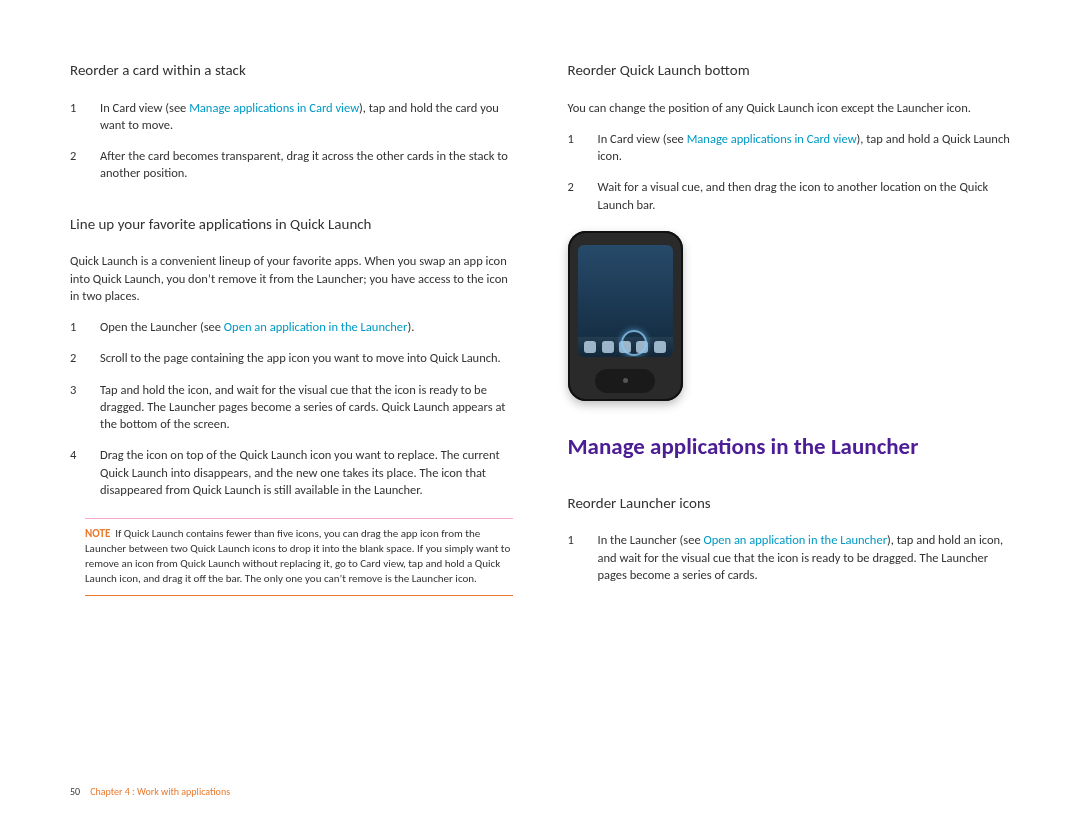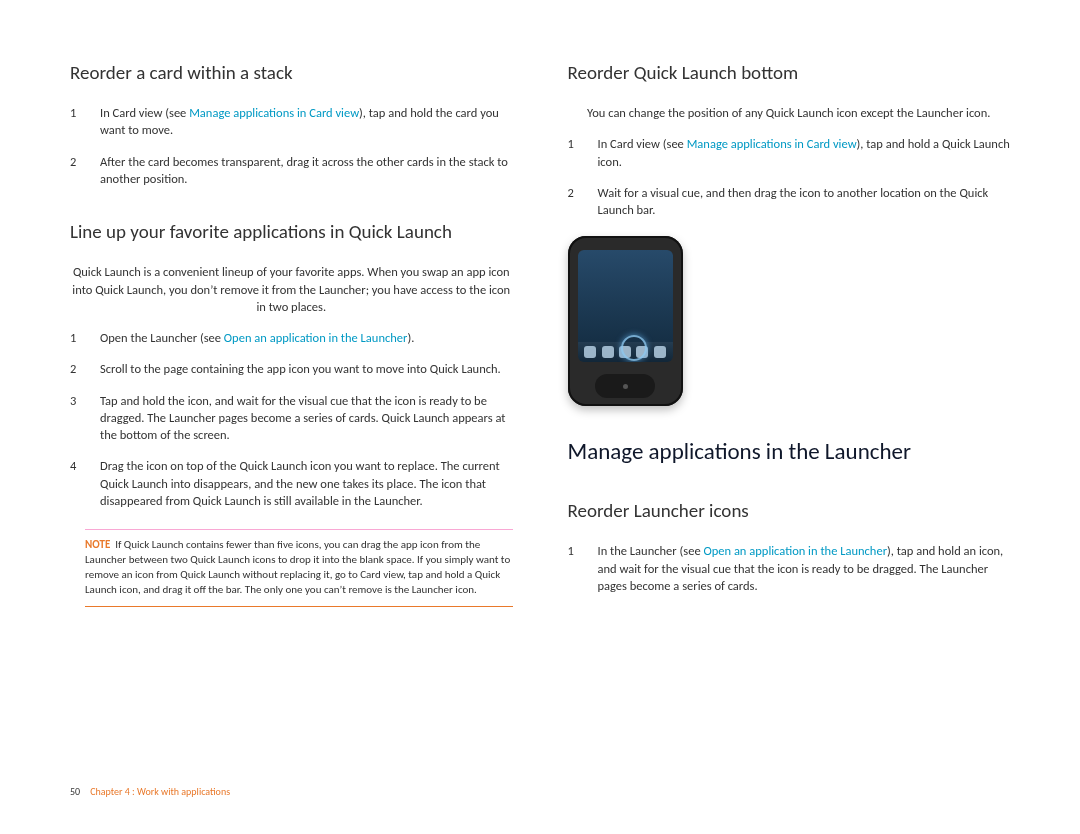--- a/index.html
+++ b/index.html
@@ -17,34 +17,33 @@
   .page {
     padding: 60px 70px 0 70px;
     display: flex;
     gap: 55px;
   }
   .column {
     flex: 1;
     min-width: 0;
   }
   .section-heading {
-    font-size: 19px;
+    font-size: 15px;
     font-weight: 400;
     color: #333;
     margin: 0 0 18px 0;
   }
   .big-heading {
     font-size: 23px;
-    font-weight: 400;
-    color: #0f172a;
+    font-weight: 700;
+    color: #4c1d95;
     margin: 30px 0 30px 0;
   }
   .para {
     margin: 0 0 14px 0;
-    text-align: center;
   }
   .step {
     display: flex;
     margin: 0 0 14px 0;
   }
   .step-num {
     width: 30px;
     flex-shrink: 0;
   }
   .step-text {

